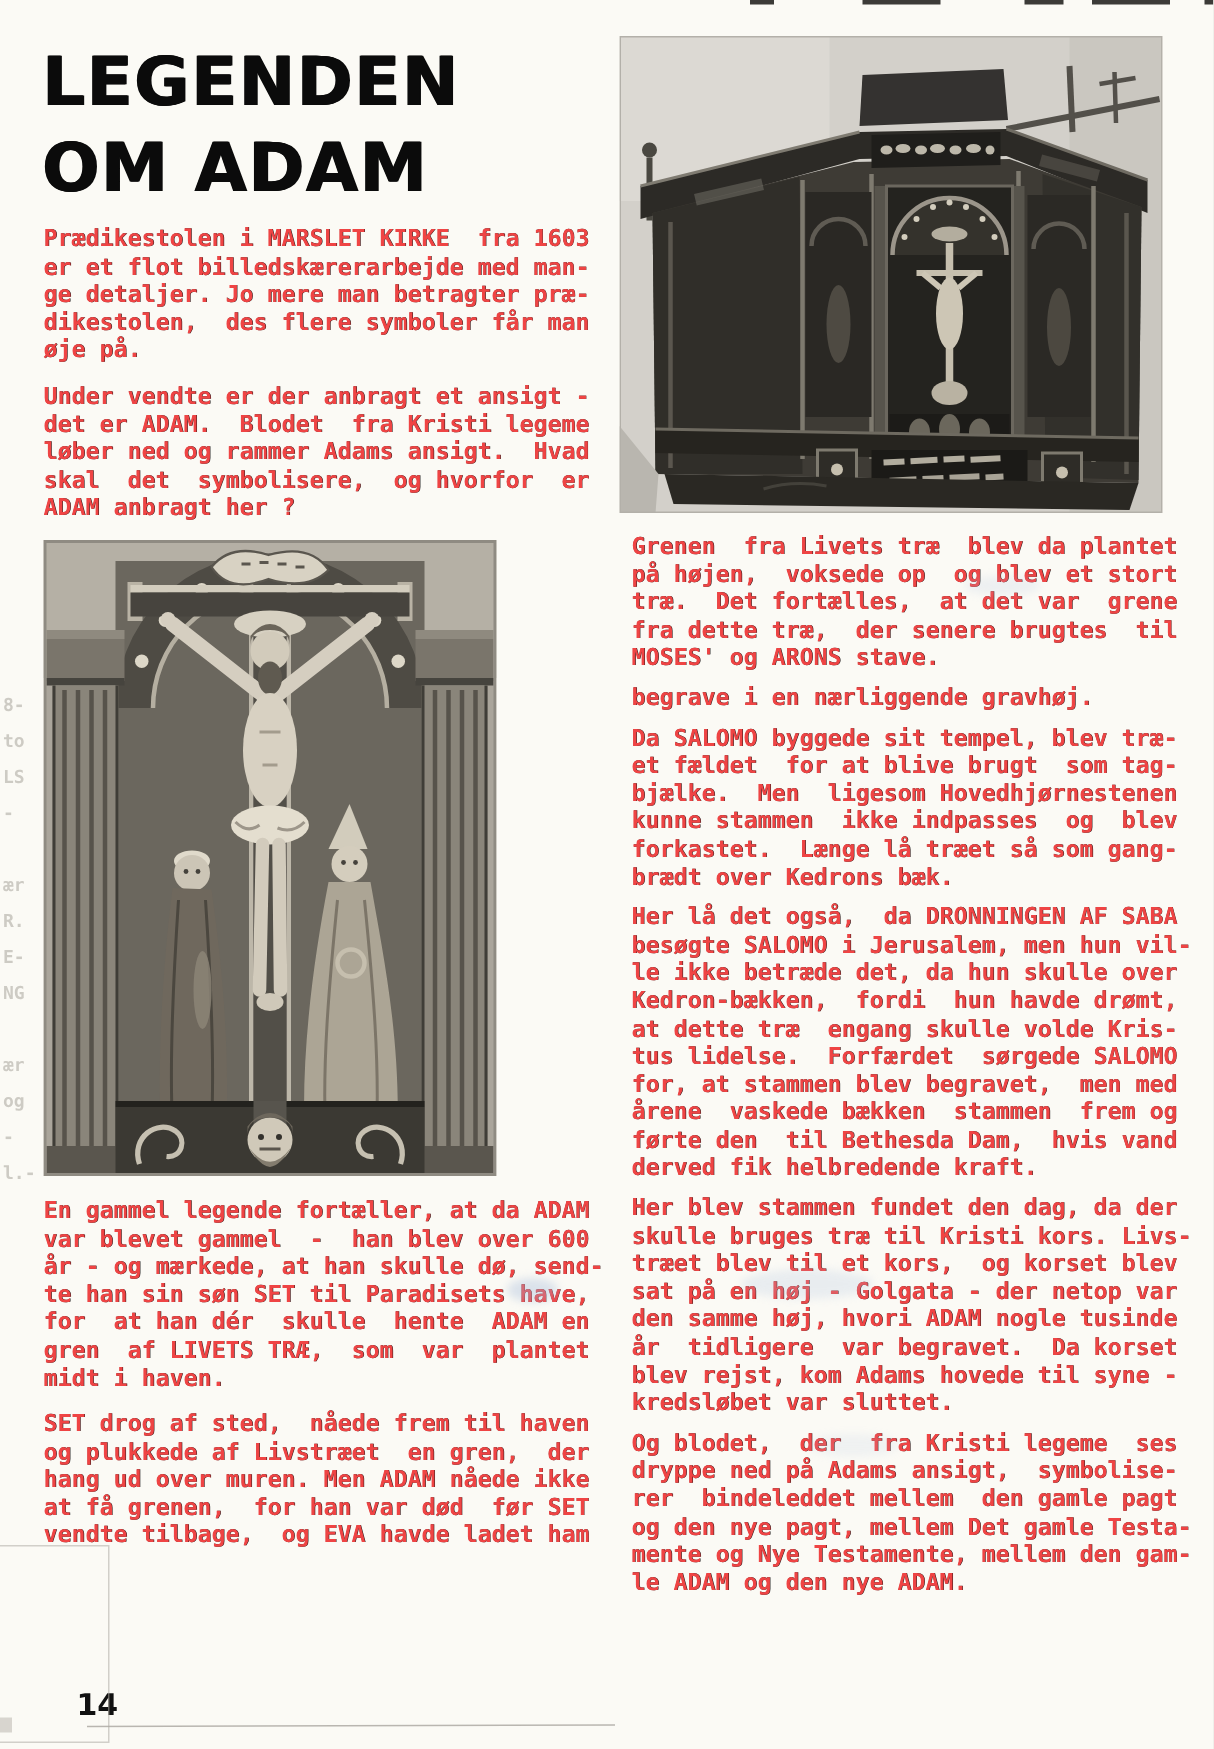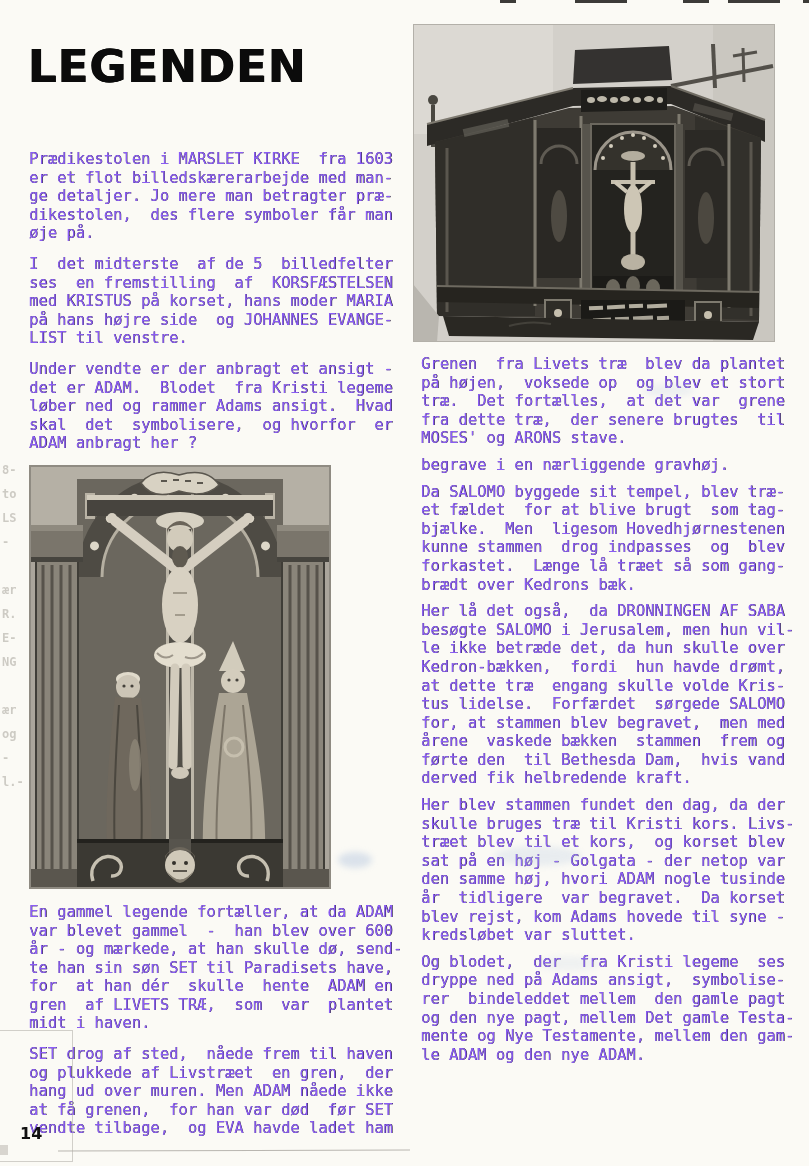--- a/index.html
+++ b/index.html
@@ -3,47 +3,47 @@
 <meta charset="utf-8">
 <style>
   html,body{margin:0;padding:0;background:#e8e6e1;}
   .page{
     position:relative;width:809px;height:1166px;margin:0 auto;
     background:#fbfaf5;overflow:hidden;
     font-family:"DejaVu Sans Mono",monospace;color:#141414;
   }
   
   .title{
-    position:absolute;left:28px;top:38px;margin:0;
+    position:absolute;left:28px;top:26px;margin:0;
     font-family:"DejaVu Sans",sans-serif;font-weight:bold;
     font-size:45px;line-height:57px;letter-spacing:1px;color:#0b0b0b;
     text-shadow:0.6px 0 0 #0b0b0b,-0.4px 0 0 #0b0b0b;
   }
   .title span{display:block;}
   
   .col{position:absolute;}
   .col-left{left:29px;top:150px;width:380px;}
   .col-right{left:421px;top:24px;width:382px;}
   pre.para{
     margin:0 0 12px 0;white-space:pre;
-    font-family:"DejaVu Sans Mono",monospace;font-weight:normal;
-    font-size:15.5px;line-height:18.6px;color:#8b5cf6;
+    font-family:"DejaVu Sans Mono",monospace;font-weight:bold;
+    font-size:15.5px;line-height:18.6px;color:#ef4444;
     text-shadow:0.3px 0 0 #151515;
   }
   .col-right pre.para{margin-bottom:8px;}
   
   .photo{display:block;}
   .photo-left{width:302px;height:424px;margin:4px 0 14px 0;}
   .photo-right{width:362px;height:318px;margin:0 0 13px -8px;}
   .photo svg{display:block;}
   
   .page-number{
-    position:absolute;left:20px;top:1124px;
+    position:absolute;left:51px;top:1124px;
     font-family:"DejaVu Sans",sans-serif;font-weight:bold;
-    font-size:16px;color:#111;
+    font-size:20px;color:#111;
   }
   .bottom-line{position:absolute;left:58px;top:1150px;width:352px;height:1px;
     background:#b9b6b0;transform:rotate(-0.15deg);}
   .bottom-edge-mark{position:absolute;left:0;top:1145px;width:8px;height:10px;background:#d8d5cf;}
   .top-dashes{position:absolute;left:500px;top:0;width:309px;height:3px;}
   .top-dashes i{position:absolute;top:0;height:3px;background:#3c3b38;display:block;}
   .td1{left:0;width:16px;}.td2{left:75px;width:52px;}.td3{left:183px;width:26px;}
   .td4{left:228px;width:52px;}.td5{left:303px;width:6px;}
   
   .ghost{
@@ -67,33 +67,29 @@
   <div class="top-dashes">
     <i class="td1"></i>
       <i class="td2"></i>
       <i class="td3"></i>
       <i class="td4"></i>
       <i class="td5"></i>
   </div>
 
   <h1 class="title">
     <span>LEGENDEN</span>
+    <span>OM ADAM</span>
   </h1>
 
   <div class="col col-left">
     <pre class="para">Prædikestolen i MARSLET KIRKE  fra 1603
 er et flot billedskærerarbejde med man-
 ge detaljer. Jo mere man betragter præ-
 dikestolen,  des flere symboler får man
 øje på.</pre>
-    <pre class="para">I  det midterste  af de 5  billedfelter
-ses  en fremstilling  af  KORSFÆSTELSEN
-med KRISTUS på korset, hans moder MARIA
-på hans højre side  og JOHANNES EVANGE-
-LIST til venstre.</pre>
     <pre class="para">Under vendte er der anbragt et ansigt -
 det er ADAM.  Blodet  fra Kristi legeme
 løber ned og rammer Adams ansigt.  Hvad
 skal  det  symbolisere,  og hvorfor  er
 ADAM anbragt her ?</pre>
 
     <div class="photo photo-left">
       <svg width="302" height="424" viewBox="0 0 302 424">
         <rect x="0" y="0" width="302" height="424" fill="#aaa59b"></rect>
         <rect x="0" y="0" width="302" height="92" fill="#b5b0a5"></rect>
@@ -346,21 +342,21 @@
 
     <pre class="para">Grenen  fra Livets træ  blev da plantet
 på højen,  voksede op  og blev et stort
 træ.  Det fortælles,  at det var  grene
 fra dette træ,  der senere brugtes  til
 MOSES' og ARONS stave.</pre>
     <pre class="para">begrave i en nærliggende gravhøj.</pre>
     <pre class="para">Da SALOMO byggede sit tempel, blev træ-
 et fældet  for at blive brugt  som tag-
 bjælke.  Men  ligesom Hovedhjørnestenen
-kunne stammen  drog indpasses  og  blev
+kunne stammen  ikke indpasses  og  blev
 forkastet.  Længe lå træet så som gang-
 brædt over Kedrons bæk.</pre>
     <pre class="para">Her lå det også,  da DRONNINGEN AF SABA
 besøgte SALOMO i Jerusalem, men hun vil-
 le ikke betræde det, da hun skulle over
 Kedron-bækken,  fordi  hun havde drømt,
 at dette træ  engang skulle volde Kris-
 tus lidelse.  Forfærdet  sørgede SALOMO
 for, at stammen blev begravet,  men med
 årene  vaskede bækken  stammen  frem og

